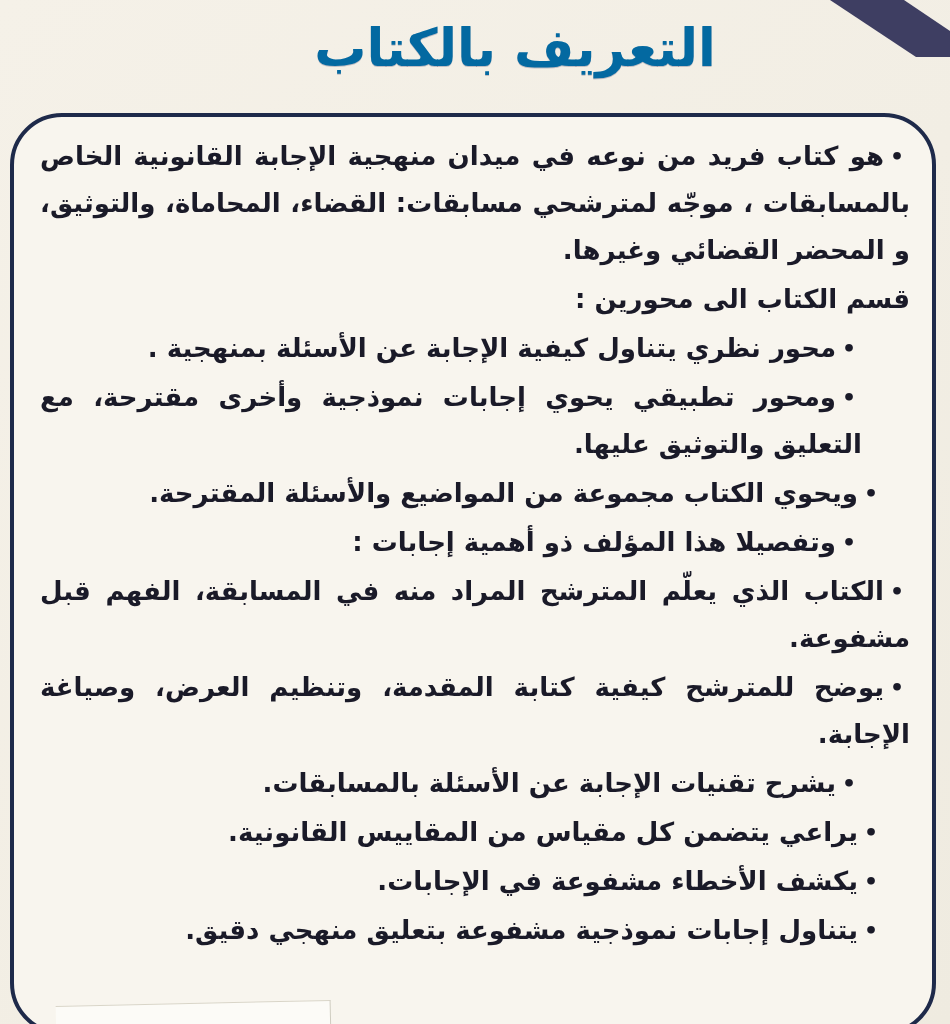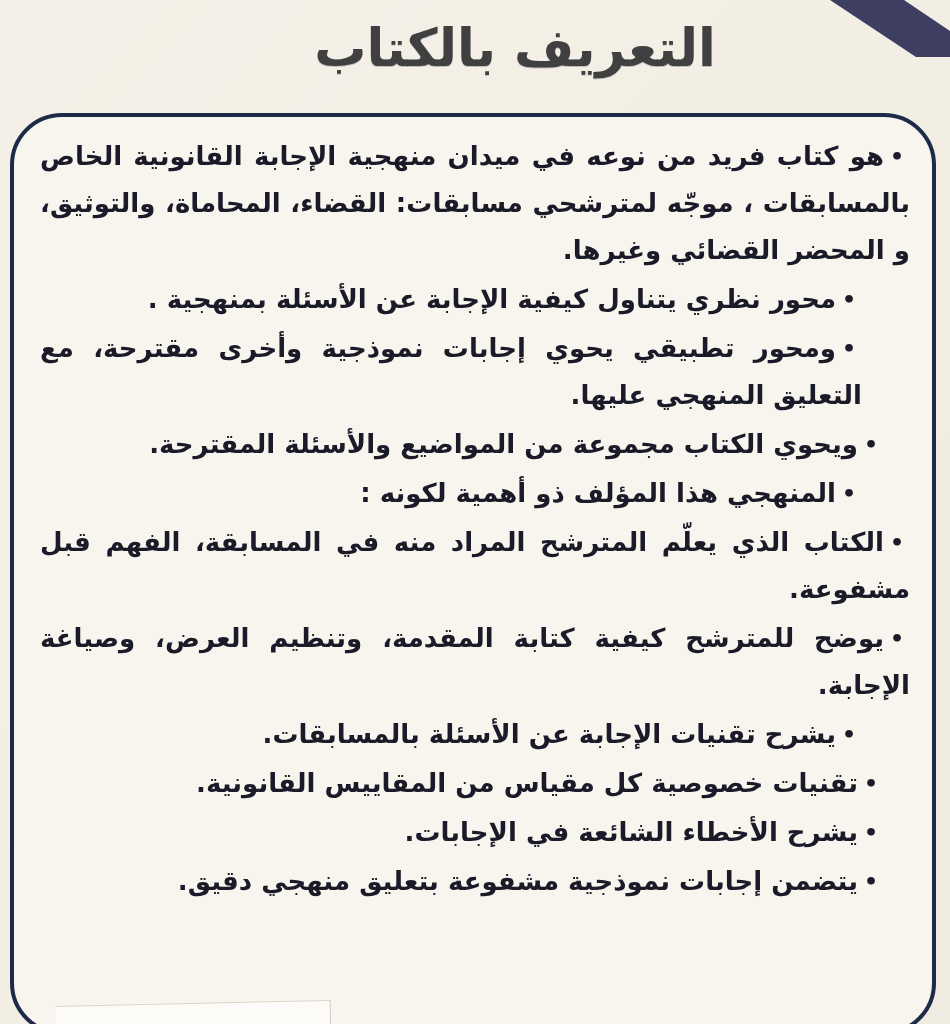--- a/index.html
+++ b/index.html
@@ -34,21 +34,21 @@
     top: 18px;
     left: 0;
     width: 100%;
     margin: 0;
     padding-left: 80px;
     box-sizing: border-box;
     direction: rtl;
     text-align: center;
     font-size: 52px;
     font-weight: bold;
-    color: #404040;
+    color: #0369a1;
     letter-spacing: 0.5px;
     text-shadow: 0 1px 0 rgba(43,45,92,0.25);
   }
   
   .content-box {
     position: absolute;
     top: 113px;
     left: 10px;
     width: 926px;
     height: 922px; 
@@ -114,56 +114,59 @@
 </div>
 
 <h1 class="page-title">التعريف بالكتاب</h1>
 
 <div class="content-box">
   <div class="bullet-list" id="items">
       <div class="item lv0">
         <span class="bullet">•</span>
         <span class="txt">هو كتاب فريد من نوعه في ميدان منهجية الإجابة القانونية الخاص بالمسابقات ، موجّه لمترشحي مسابقات: القضاء، المحاماة، والتوثيق، و المحضر القضائي وغيرها.</span>
       </div>
+      <div class="item lv0 no-bullet">
+        <span class="txt">قسم الكتاب الى محورين :</span>
+      </div>
       <div class="item lv2">
         <span class="bullet">•</span>
         <span class="txt">محور نظري يتناول كيفية الإجابة عن الأسئلة بمنهجية .</span>
       </div>
       <div class="item lv2">
         <span class="bullet">•</span>
-        <span class="txt">ومحور تطبيقي يحوي إجابات نموذجية وأخرى مقترحة، مع التعليق المنهجي عليها.</span>
+        <span class="txt">ومحور تطبيقي يحوي إجابات نموذجية وأخرى مقترحة، مع التعليق والتوثيق عليها.</span>
       </div>
       <div class="item lv1">
         <span class="bullet">•</span>
         <span class="txt">ويحوي الكتاب مجموعة من المواضيع والأسئلة المقترحة.</span>
       </div>
       <div class="item lv2">
         <span class="bullet">•</span>
-        <span class="txt">المنهجي هذا المؤلف ذو أهمية لكونه :</span>
+        <span class="txt">وتفصيلا هذا المؤلف ذو أهمية إجابات :</span>
       </div>
       <div class="item lv0">
         <span class="bullet">•</span>
         <span class="txt">الكتاب الذي يعلّم المترشح المراد منه في المسابقة، الفهم قبل مشفوعة.</span>
       </div>
       <div class="item lv0">
         <span class="bullet">•</span>
         <span class="txt">يوضح للمترشح كيفية كتابة المقدمة، وتنظيم العرض، وصياغة الإجابة.</span>
       </div>
       <div class="item lv2">
         <span class="bullet">•</span>
         <span class="txt">يشرح تقنيات الإجابة عن الأسئلة بالمسابقات.</span>
       </div>
       <div class="item lv1">
         <span class="bullet">•</span>
-        <span class="txt">تقنيات خصوصية كل مقياس من المقاييس القانونية.</span>
+        <span class="txt">يراعي يتضمن كل مقياس من المقاييس القانونية.</span>
       </div>
       <div class="item lv1">
         <span class="bullet">•</span>
-        <span class="txt">يشرح الأخطاء الشائعة في الإجابات.</span>
+        <span class="txt">يكشف الأخطاء مشفوعة في الإجابات.</span>
       </div>
       <div class="item lv1">
         <span class="bullet">•</span>
-        <span class="txt">يتضمن إجابات نموذجية مشفوعة بتعليق منهجي دقيق.</span>
+        <span class="txt">يتناول إجابات نموذجية مشفوعة بتعليق منهجي دقيق.</span>
       </div>
     </div>
 </div>
 
 <div class="paper-patch"></div>
 
 </body></html>

